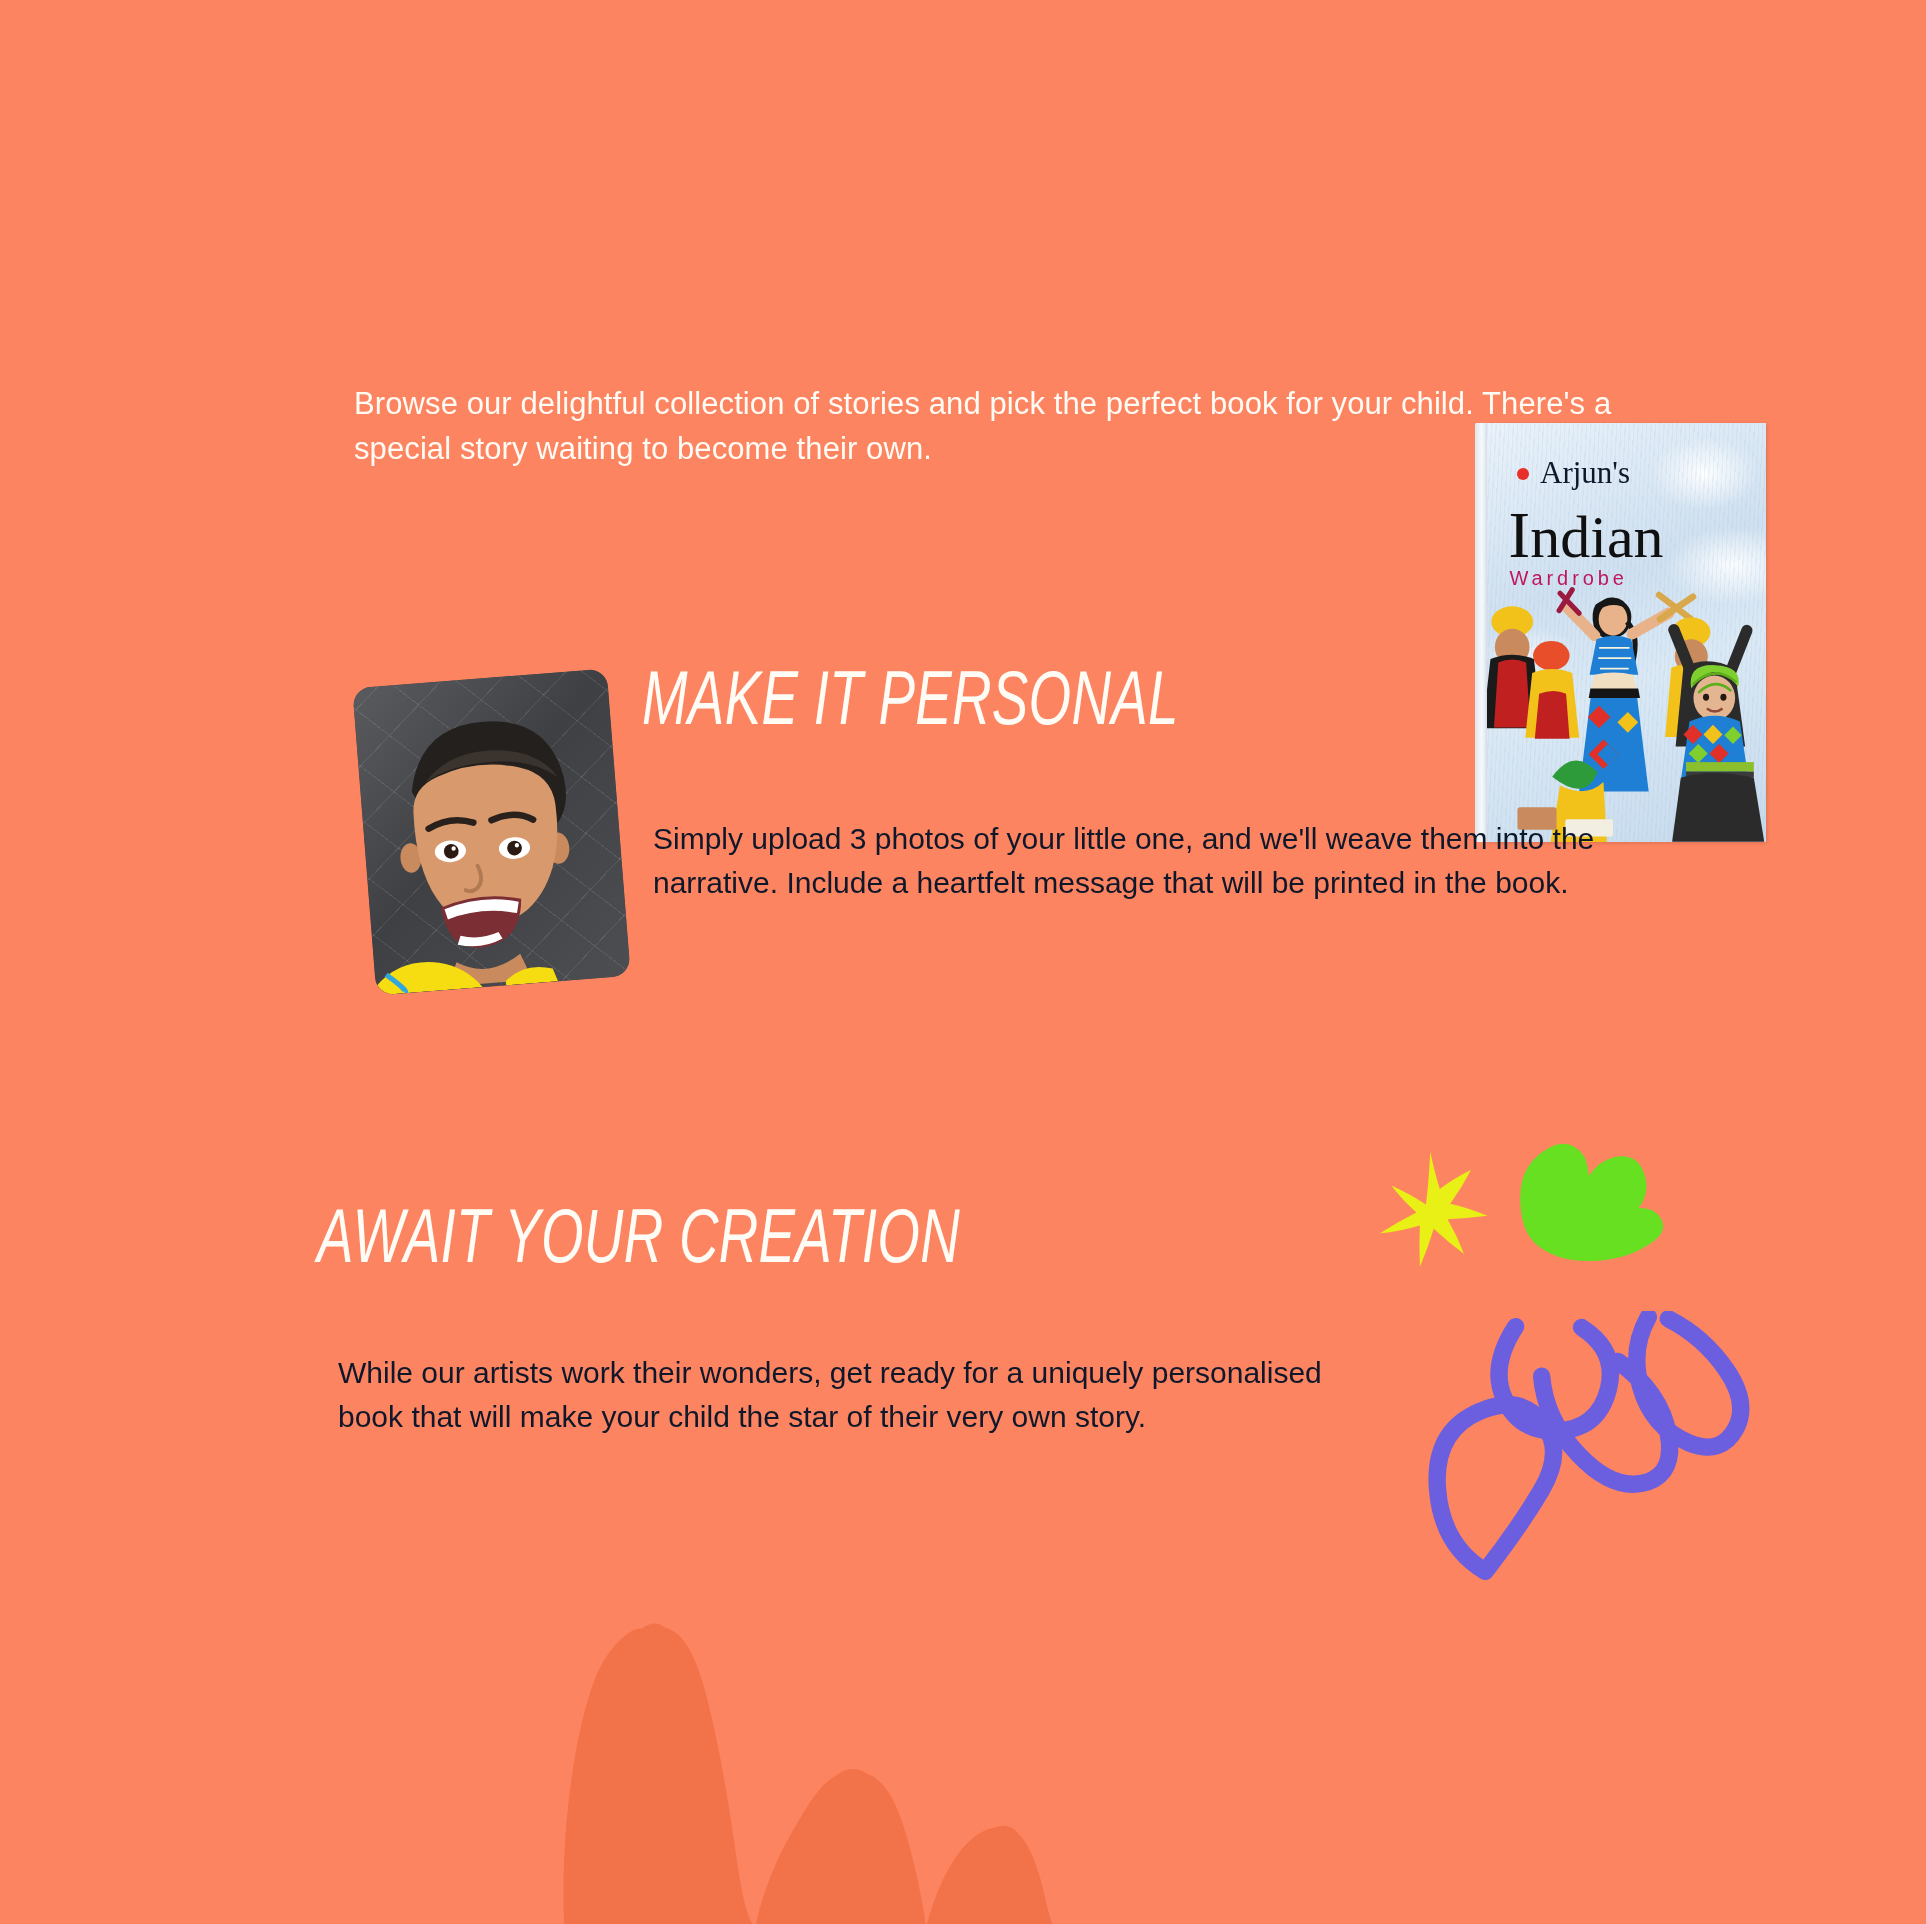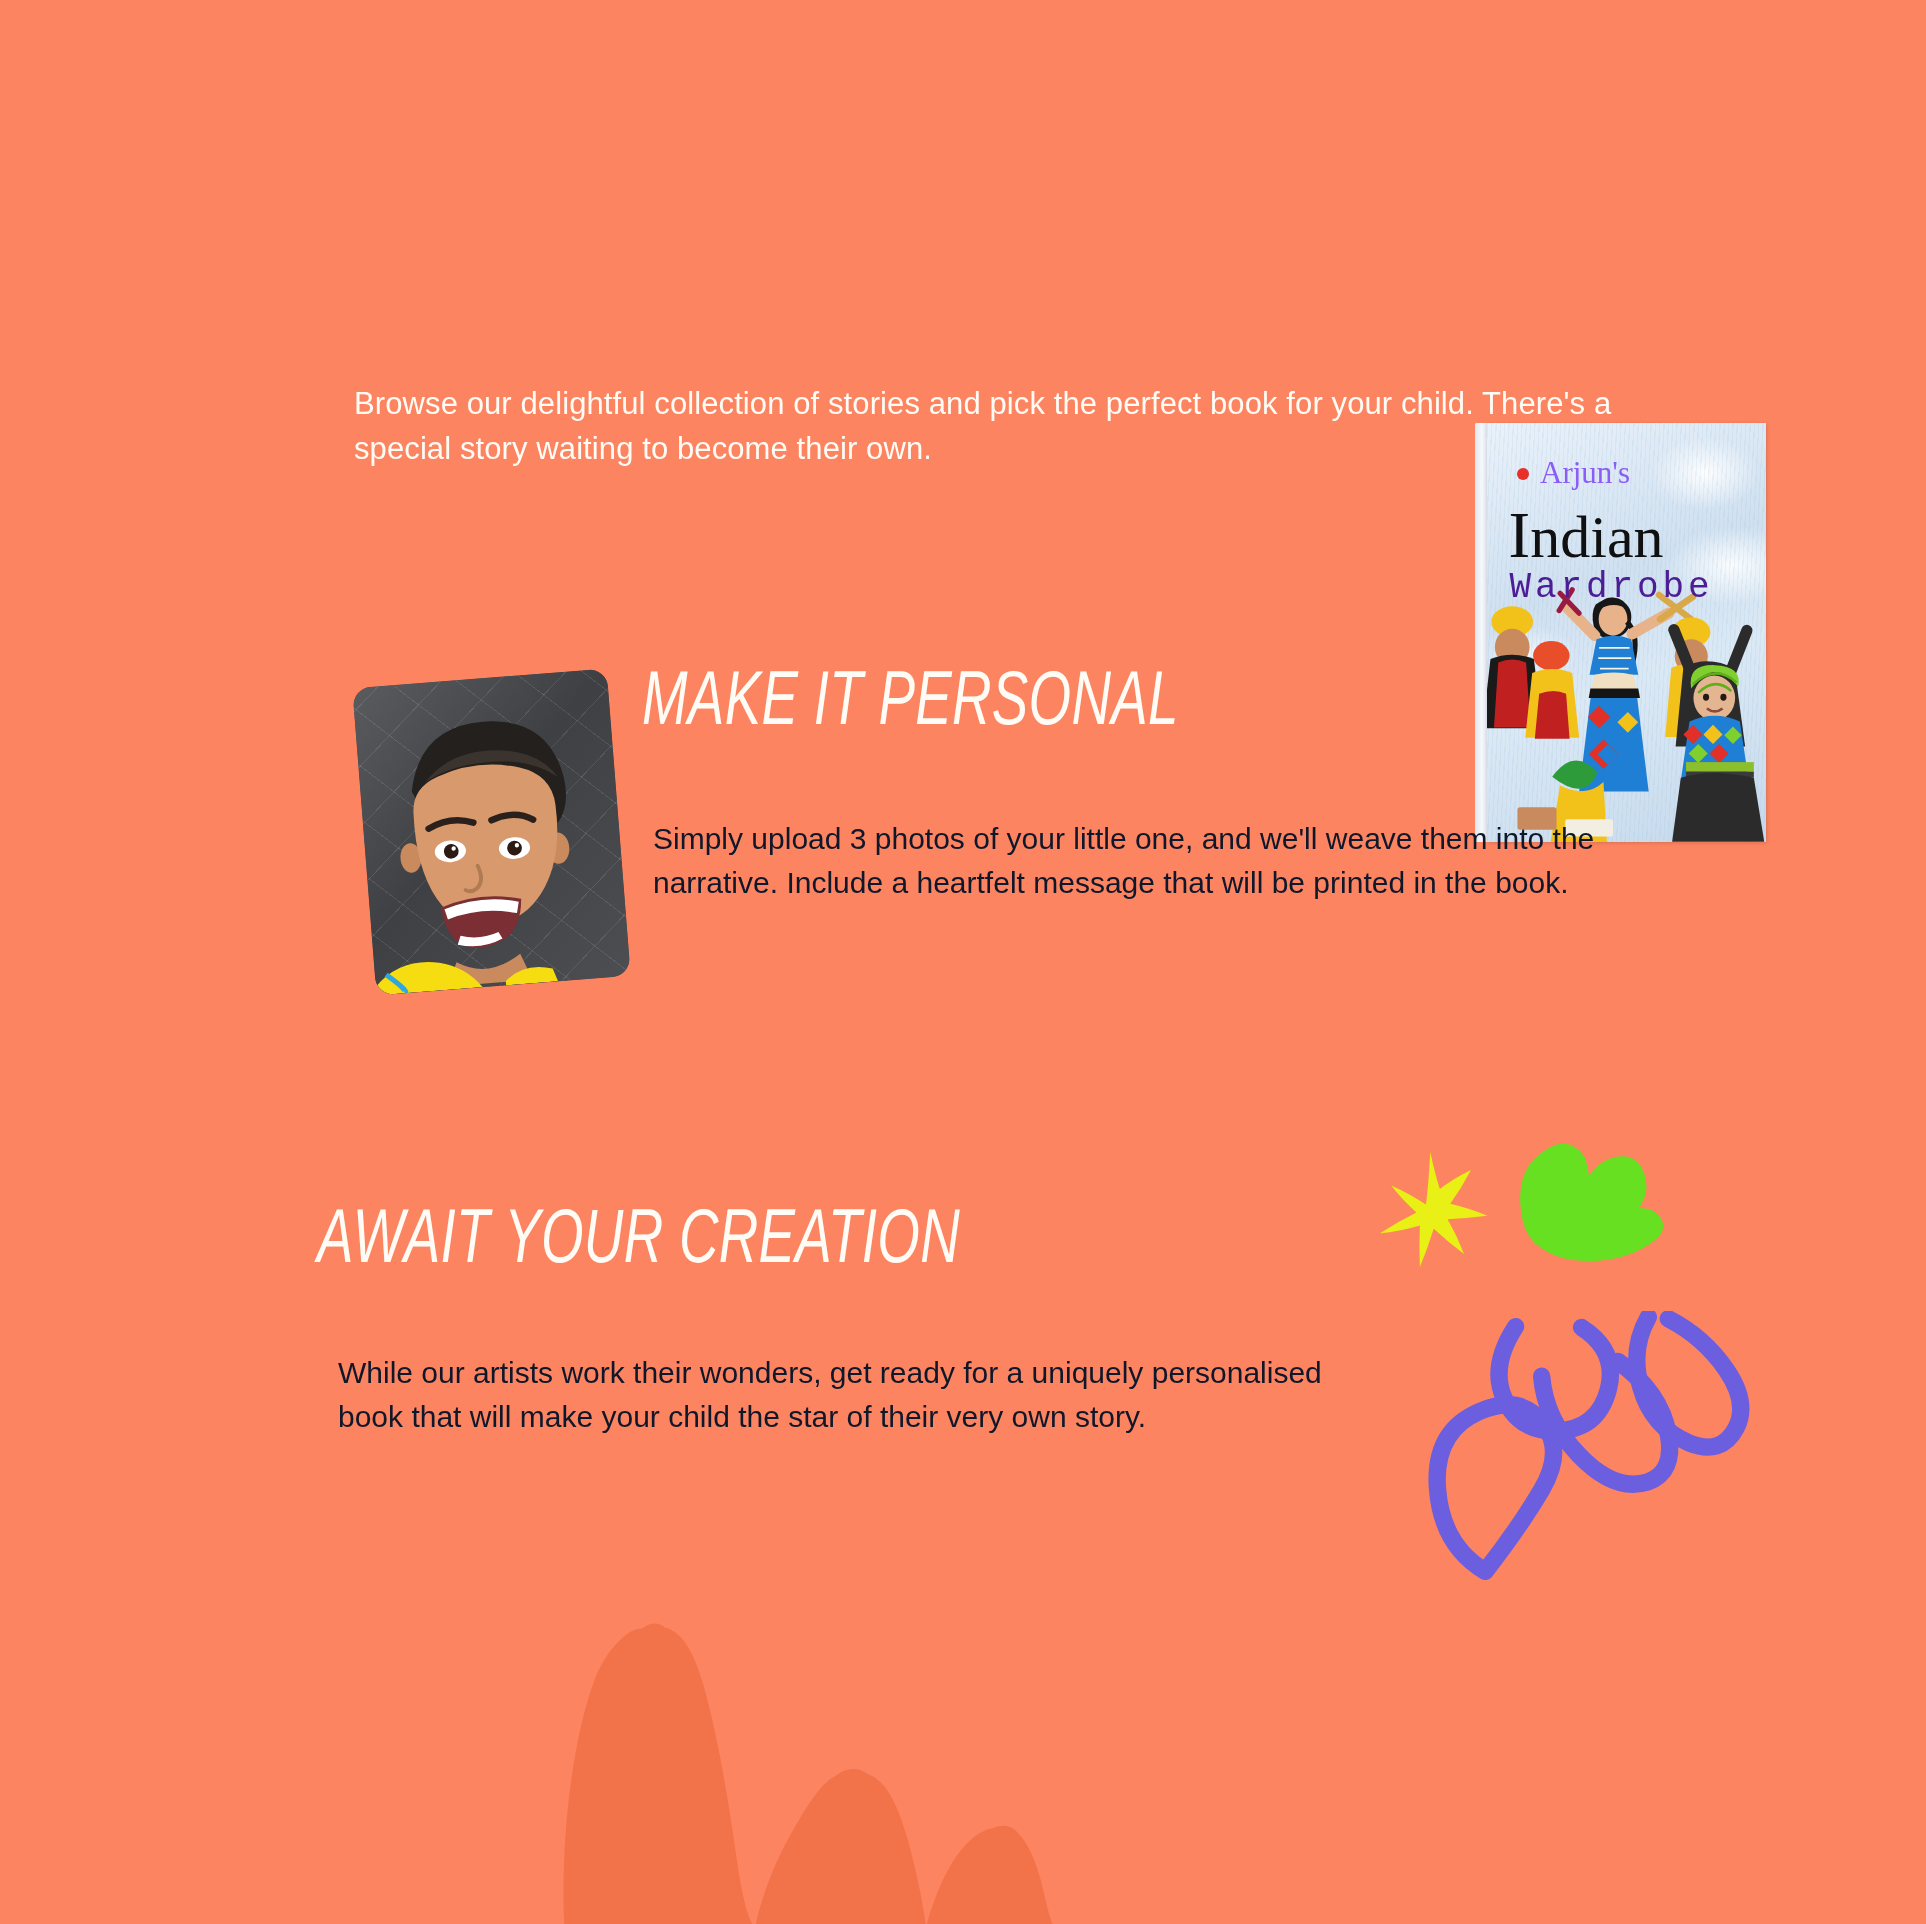--- a/index.html
+++ b/index.html
@@ -75,40 +75,40 @@
   .book-dot {
     position: absolute;
     left: 11.3px; top: 11.3px;
     width: 12px; height: 12px;
     border-radius: 50%;
     background: #E8302A;
   }
   .book-name {
     font-family: "Liberation Serif", serif;
     font-size: 31px;
-    color: #8b5cf6;
+    color: #0f172a;
     margin-left: 34px;
     line-height: 1;
     white-space: nowrap;
   }
   .book-indian {
     font-family: "Liberation Serif", serif;
     font-size: 60px;
     color: #101010;
     line-height: .96;
     margin-top: 16px;
     margin-left: 2.6px;
     white-space: nowrap;
   }
   .book-indian .cap { font-size: 65px; }
   .book-wardrobe {
-    font-family: Liberation Mono, monospace;
-    font-size: 36px;
+    font-family: Liberation Sans, sans-serif;
+    font-size: 20px;
     letter-spacing: 3.9px;
-    color: #4c1d95;
+    color: #be185d;
     margin-top: 0.9px;
     margin-left: 3.5px;
     white-space: nowrap;
   }
   .book-illus { position:absolute; left:0; bottom:0; width:100%; height:62%; }
 
   
   .photo-wrap {
     position: absolute;
     left: 364px;

